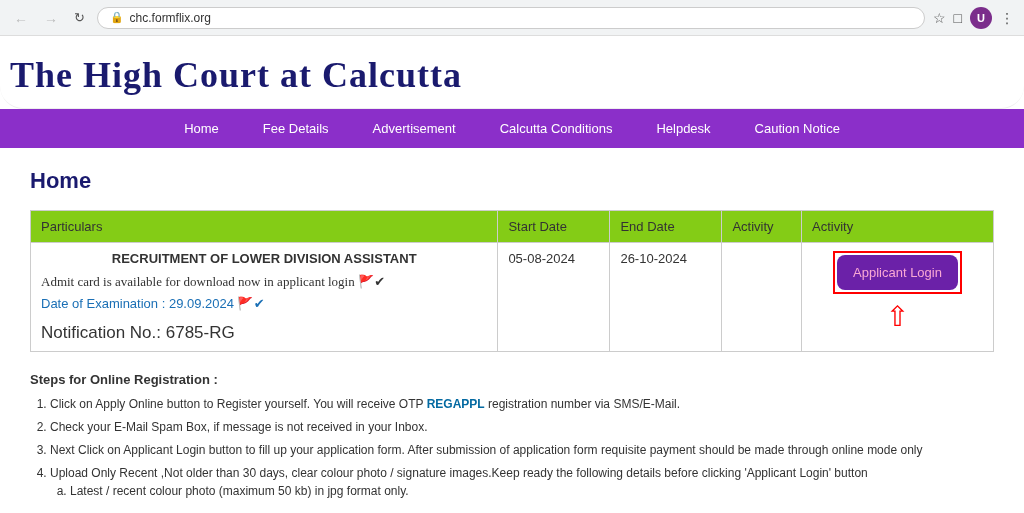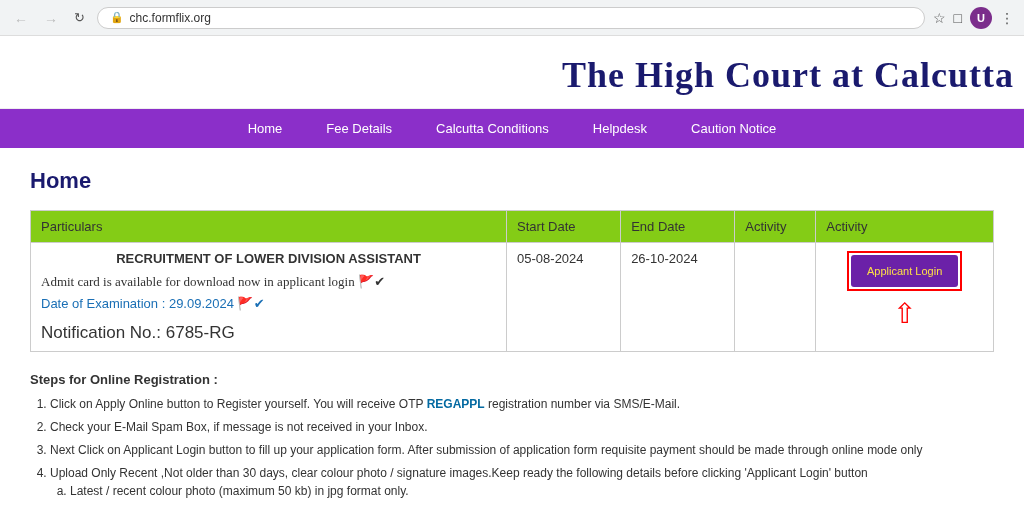--- a/index.html
+++ b/index.html
@@ -50,23 +50,24 @@
       border-radius: 50%;
       background: #7b2d8b;
       color: #fff;
       display: flex; align-items: center; justify-content: center;
       font-size: 11px; font-weight: bold;
     }
 
     
     .site-header {
       background: #fff;
-      text-align: right;
+      text-align: left;
       padding: 18px 10px 12px;
       border-bottom: 1px solid #eee;
+      border-radius: 23px;
     }
     .site-title {
       font-family: 'Times New Roman', serif;
       font-size: 36px;
       color: #1a1a6e;
       font-weight: bold;
       letter-spacing: 1px;
     }
 
     
@@ -131,26 +132,26 @@
     .exam-date {
       color: #1a6fb5;
       font-size: 13px;
       margin-bottom: 12px;
     }
     .notification-no {
       font-size: 17px;
     }
     .applicant-login-btn {
       background: #6b21a8;
-      color: #fde047;
+      color: #f9a8d4;
       border: none;
       padding: 10px 16px;
       cursor: pointer;
-      font-size: 11px;
-      border-radius: 3px;
+      font-size: 13px;
+      border-radius: 8px;
       white-space: nowrap;
     }
     .activity-cell {
       text-align: center;
       vertical-align: middle;
       position: relative;
     }
     .login-btn-wrapper {
       border: 2px solid red;
       display: inline-block;
@@ -205,20 +206,21 @@
   </div>
 </div>
 
 <div class="site-header">
   <h1 class="site-title">The High Court at Calcutta</h1>
 </div>
 
 <nav>
   <a href="#">Home</a>
   <a href="#">Fee Details</a>
+  <a href="#">Advertisement</a>
   <a href="#">Calcutta Conditions</a>
   <a href="#">Helpdesk</a>
   <a href="#">Caution Notice</a>
 </nav>
 
 <div class="main-content">
   <h2 class="page-heading">Home</h2>
 
   <table class="data-table">
     <thead>

